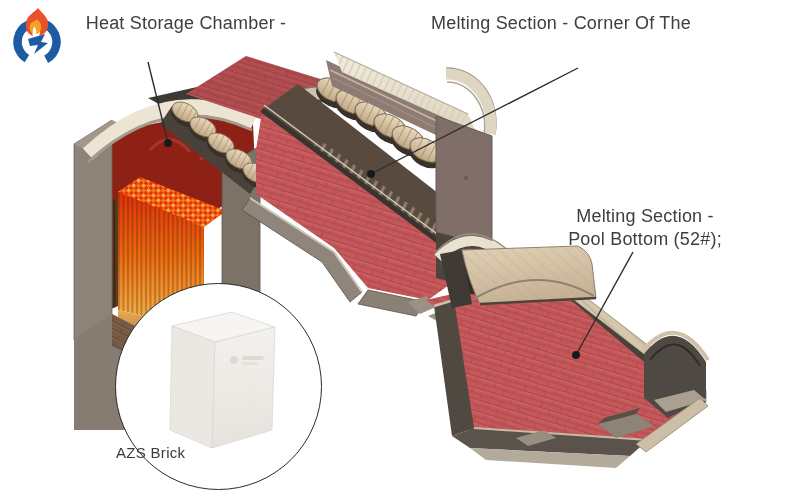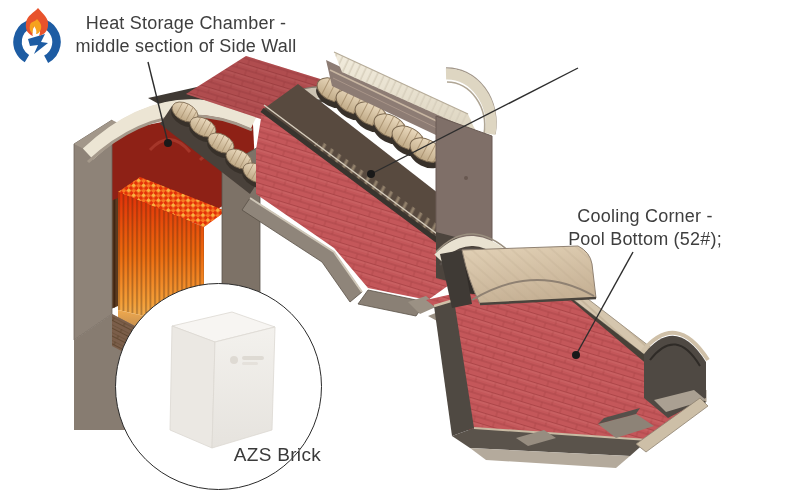--- a/index.html
+++ b/index.html
@@ -17,22 +17,22 @@
   .callout-label .l2{display:block;}
   #label-heat{left:48px;top:12px;width:276px;}
   #label-melting{left:398px;top:12px;width:326px;}
   #label-cooling{left:537px;top:205px;width:216px;}
   .inset-circle{
     position:absolute;left:115px;top:283px;width:207px;height:207px;z-index:3;
     border:1.5px solid #2b2b2b;border-radius:50%;background:#ffffff;box-sizing:border-box;
   }
   .inset-circle .brick-svg{position:absolute;left:0;top:0;}
   .inset-label{
-    position:absolute;left:0;right:0;top:160px;text-align:right;
-    font-size:19px;color:#3a3a3a;letter-spacing:.3px;
+    position:absolute;left:0;right:0;top:160px;text-align:left;
+    font-size:15px;color:#3a3a3a;letter-spacing:.3px;
   }
   .brand-logo{position:absolute;left:8px;top:5px;z-index:4;}
 </style>
 </head>
 <body>
 
 <div class="stage">
 
   <svg class="furnace-svg" width="800" height="500" viewBox="0 0 800 500">
     <defs>
@@ -227,28 +227,28 @@
       <path d="M20,34 L37,29 L33,37 L40,38 L26,49 L30,40 L22,41 Z" fill="#1d5ca3"></path>
     </g>
     <g>
       <path d="M30,3 C36,10 41,13 40,21 C39.5,27 35,30 31,31 C33,26 32,23 28,19 C25,23 23,26 25,31 C20,29 17,25 18,18 C19,10 26,8 30,3 Z" fill="#e8532c"></path>
       <path d="M29,14 C32,18 34,19 33,24 C32,27 30,29 28,29 C29,26 28,24 26,21 C25,24 24,26 25,29 C22,27 21,24 22,20 C23,16 27,17 29,14 Z" fill="#f6a21e"></path>
     </g>
   </svg>
 
   <div class="callout-label" id="label-heat">
     <span class="l1">Heat Storage Chamber -</span>
-    <span class="l2">middle section of Side Wall</span>
   </div>
 
   <div class="callout-label" id="label-melting">
+    <span class="l1">Melting Section - Corner Of The</span>
   </div>
 
   <div class="callout-label" id="label-cooling">
-    <span class="l1">Cooling Corner -</span>
+    <span class="l1">Melting Section -</span>
     <span class="l2">Pool Bottom (52#);</span>
   </div>
 
   <div class="inset-circle">
     <svg class="brick-svg" width="204" height="204" viewBox="0 0 204 204">
       <defs>
         <linearGradient id="brickFaceG" x1="0" y1="0" x2="0" y2="1">
           <stop offset="0" stop-color="#f3f1ed"></stop>
           <stop offset="1" stop-color="#e6e3de"></stop>
         </linearGradient>

